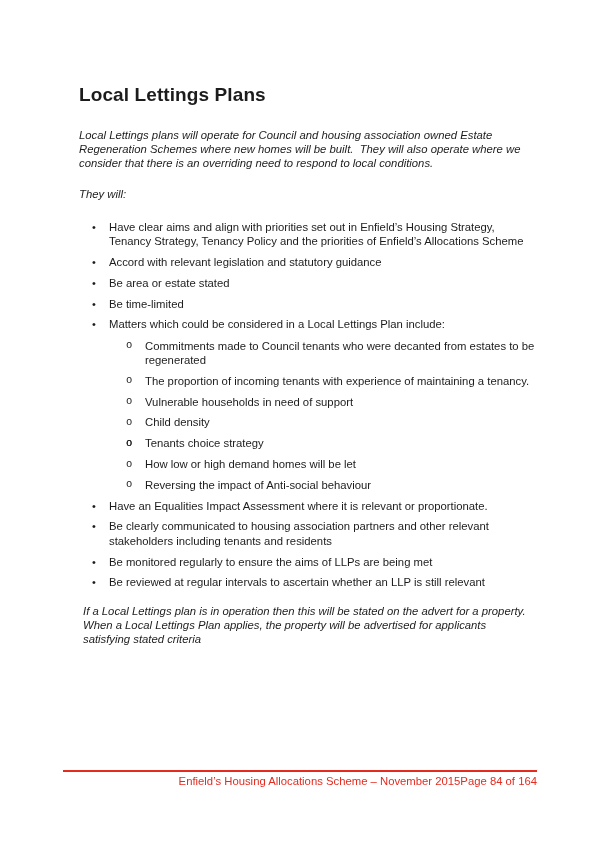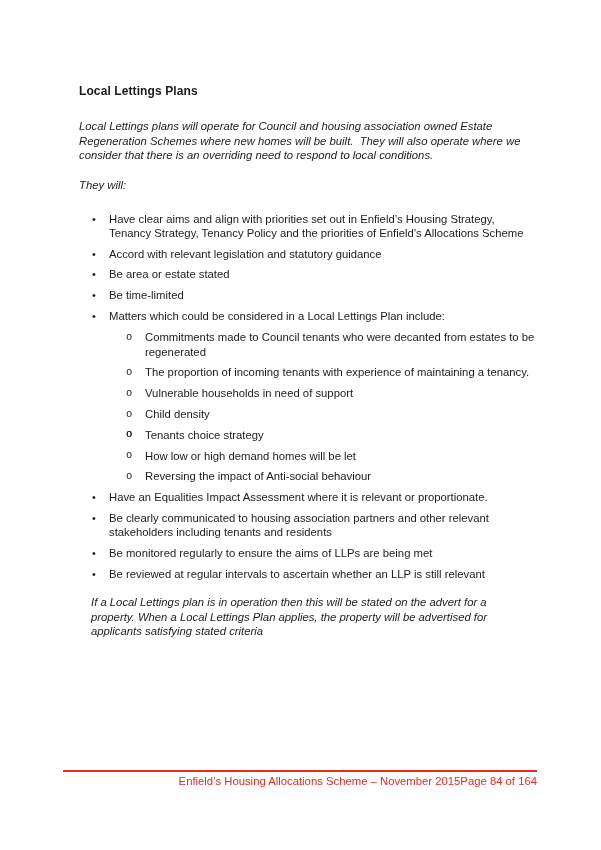--- a/index.html
+++ b/index.html
@@ -14,21 +14,21 @@
     color: var(--ink);
     overflow: hidden;
   }
   .content {
     position: absolute;
     top: 84px;
     left: 79px;
     width: 456px;
   }
   h1.doc-title {
-    font-size: 12px;
+    font-size: 19px;
     font-weight: bold;
     margin: 0 0 21px 0;
     line-height: 1.2;
     letter-spacing: 0.1px;
   }
   p {
     font-size: 11.3px;
     line-height: 14.3px;
     margin: 0 0 13px 0;
     white-space: pre-wrap;
@@ -52,21 +52,21 @@
   }
   ul.sub-list { margin-top: 7px; }
   li.sub-item { padding-left: 36px; margin-bottom: 6.5px; }
   li.sub-item > .bullet {
     position: absolute;
     left: 17px;
     top: -0.5px;
     font-family: "Liberation Mono", "DejaVu Sans Mono", monospace;
     font-size: 10.5px;
   }
-  p.closing { margin: 12px; }
+  p.closing { margin: 4px; }
   .footer {
     position: absolute;
     left: 63px;
     top: 770px;
     width: 474px;
   }
   .footer-rule {
     height: 2px;
     background: var(--accent);
     margin-bottom: 2px;

